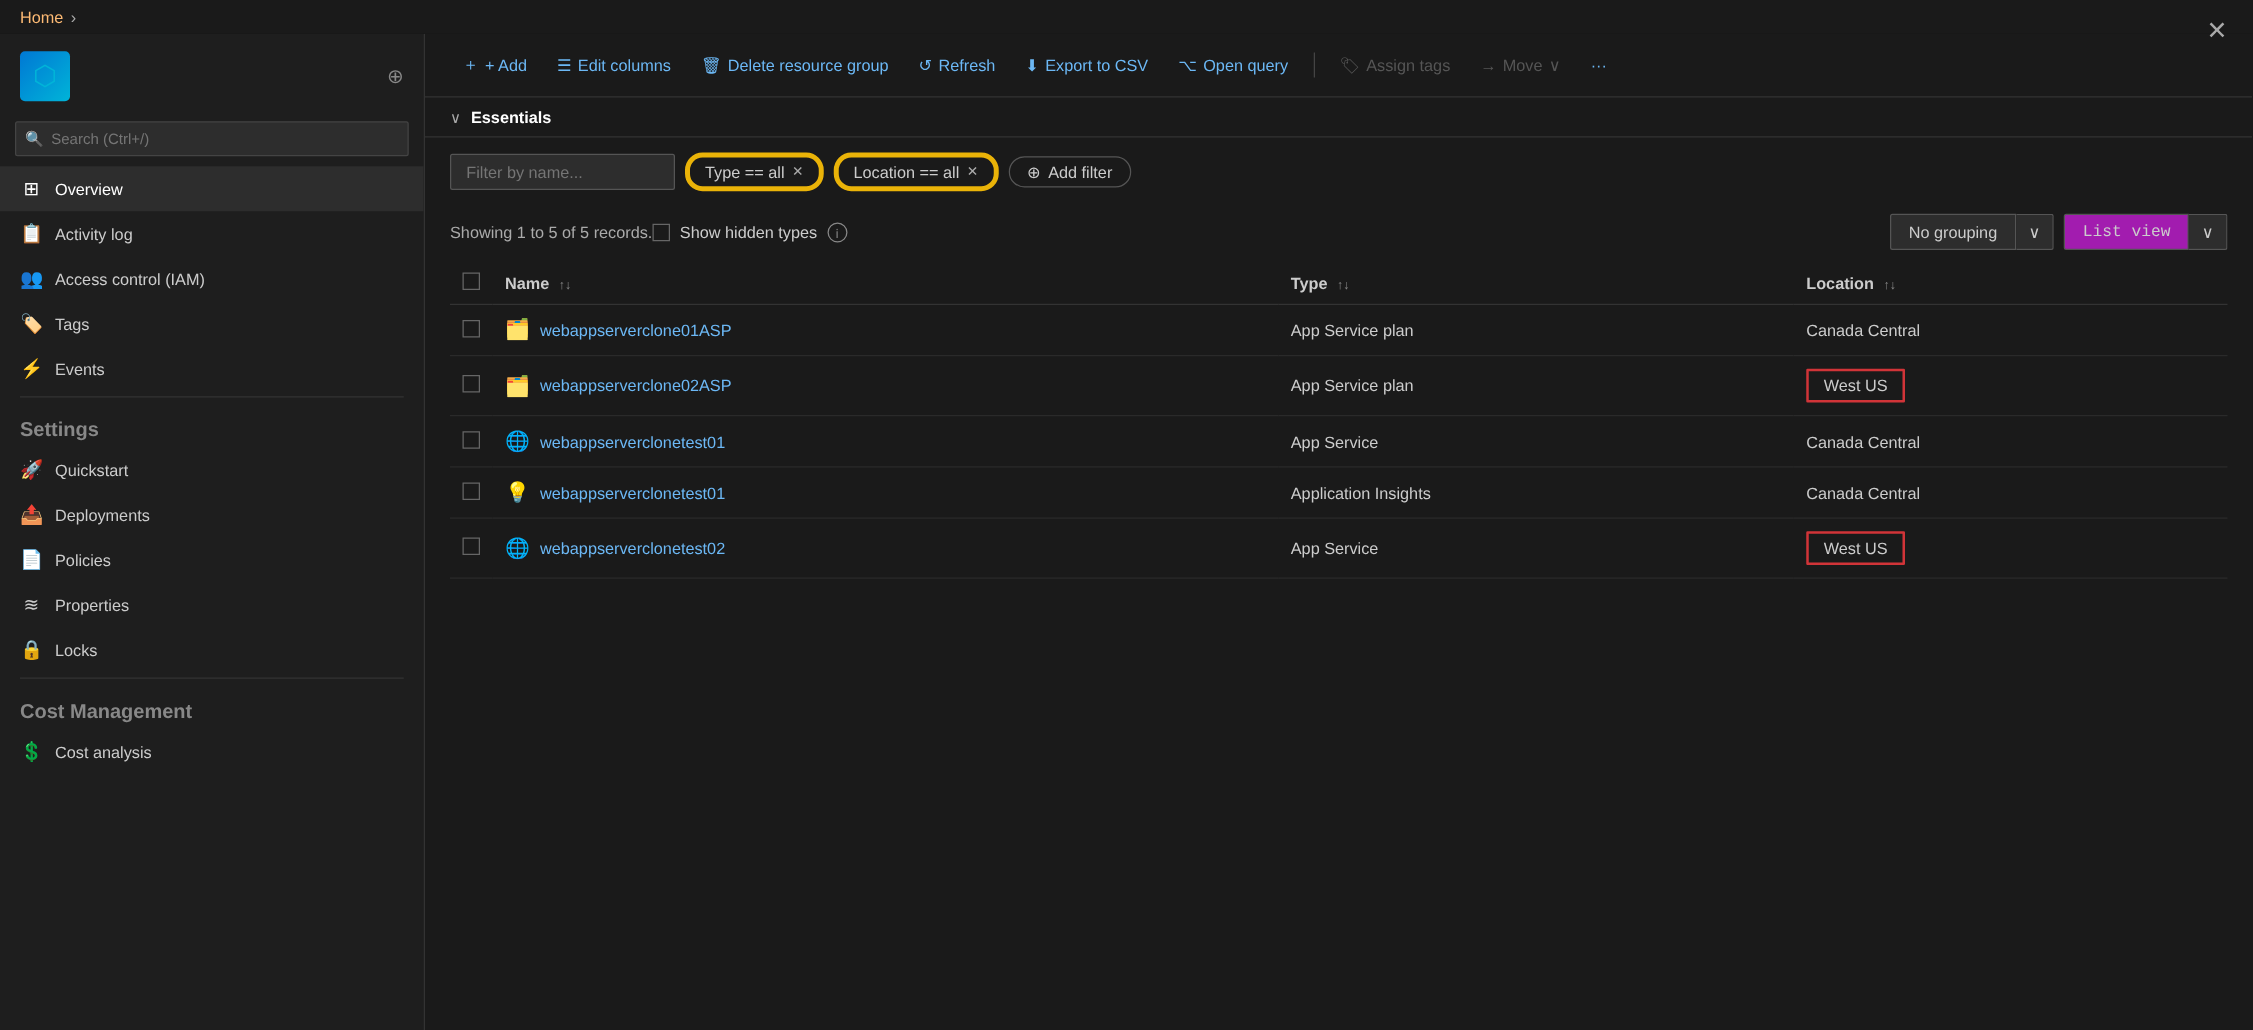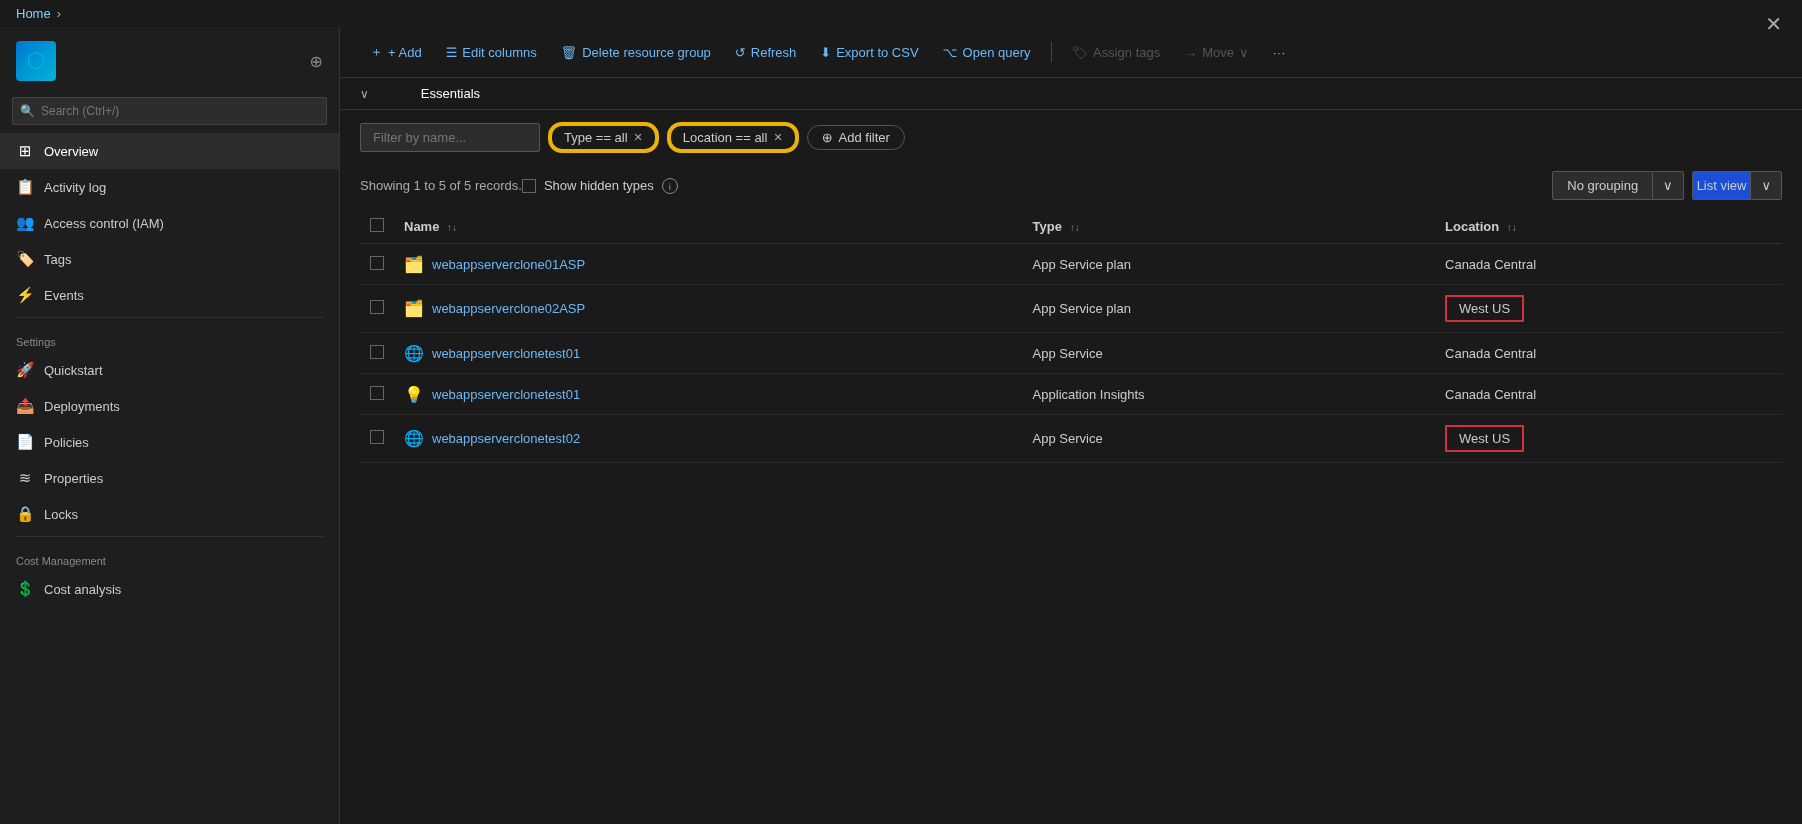--- a/index.html
+++ b/index.html
@@ -93,22 +93,22 @@
       cursor: pointer;
       color: #ccc;
       font-size: 13px;
       transition: background 0.1s;
     }
     .nav-item.active { background: #2d2d2d; color: #fff; }
     .nav-item-icon { width: 18px; text-align: center; font-size: 15px; }
 
     .nav-section-label {
       padding: 14px 16px 4px 16px;
-      font-size: 11px;
-      font-weight: 400;
+      font-size: 16px;
+      font-weight: 700;
       color: #888;
       text-transform: none;
     }
     .nav-divider {
       border: none;
       border-top: 1px solid #333;
       margin: 4px 16px;
     }
 
     
@@ -264,31 +264,32 @@
       background: #2d2d2d;
       border: 1px solid #555;
       border-left: none;
       color: #ccc;
       padding: 6px 10px;
       font-size: 13px;
       cursor: pointer;
       border-radius: 0 2px 2px 0;
     }
     .view-btn {
-      background: #1d4ed8;
+      background: #a21caf;
       border: 1px solid #555;
       color: #ccc;
-      padding: 6px 4px;
+      padding: 6px 14px;
       font-size: 13px;
       cursor: pointer;
       display: flex;
       align-items: center;
       gap: 8px;
       border-radius: 2px 0 0 2px;
       margin-left: 8px;
+      font-family: Liberation Mono, monospace;
     }
     .view-chevron {
       background: #2d2d2d;
       border: 1px solid #555;
       border-left: none;
       color: #ccc;
       padding: 6px 10px;
       font-size: 13px;
       cursor: pointer;
       border-radius: 0 2px 2px 0;
@@ -365,21 +366,21 @@
     ::-webkit-scrollbar { width: 6px; }
     ::-webkit-scrollbar-track { background: #1a1a1a; }
     ::-webkit-scrollbar-thumb { background: #444; border-radius: 3px; }
   </style>
 </head>
 <body>
 
 <button class="close-btn">✕</button>
 
 <div class="breadcrumb">
-  <span style="color:#7dd3fc;cursor:pointer;">Home</span>
+  <span style="color:#fdba74;cursor:pointer;">Home</span>
   <span>›</span>
 </div>
 
 <div class="main-layout">
 
   <div class="sidebar">
 
     <div class="sidebar-header">
       <div class="sidebar-icon-box">
         <span style="color:#00b4d8;font-size:22px;">⬡</span>
@@ -487,21 +488,21 @@
         <span>Move</span>
         <span>∨</span>
       </button>
       <button class="toolbar-btn">
         <span>···</span>
       </button>
     </div>
 
     <div class="essentials-bar">
       <span class="essentials-chevron">∨</span>
-      <span style="color:#fff;font-weight:400;margin-left:44px;">Essentials</span>
+      <span style="color:#fff;font-weight:700;">Essentials</span>
     </div>
 
     <div class="filter-bar">
       <input class="filter-input" type="text" placeholder="Filter by name..." style="">
       <div class="filter-tag">
         <span>Type == all</span>
         <span class="x">✕</span>
       </div>
       <div class="filter-tag">
         <span>Location == all</span>

